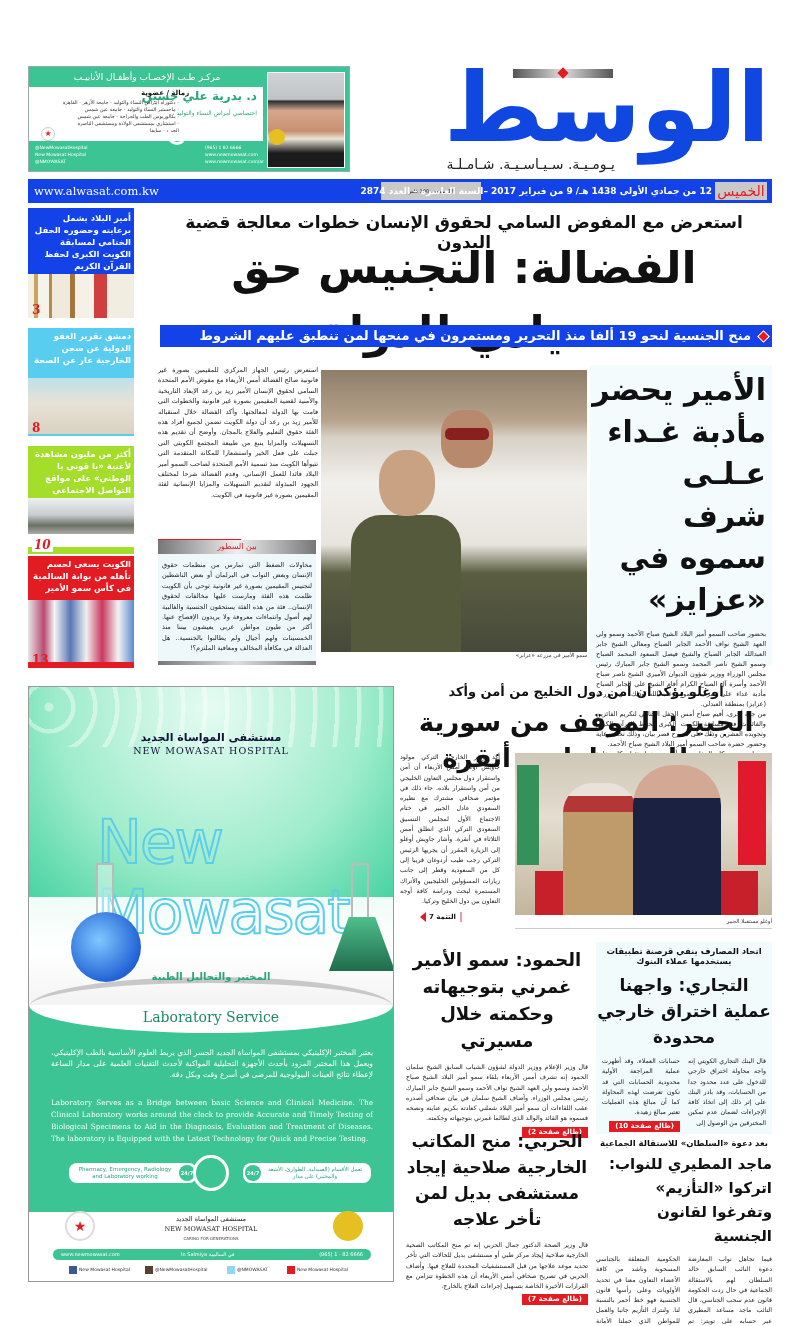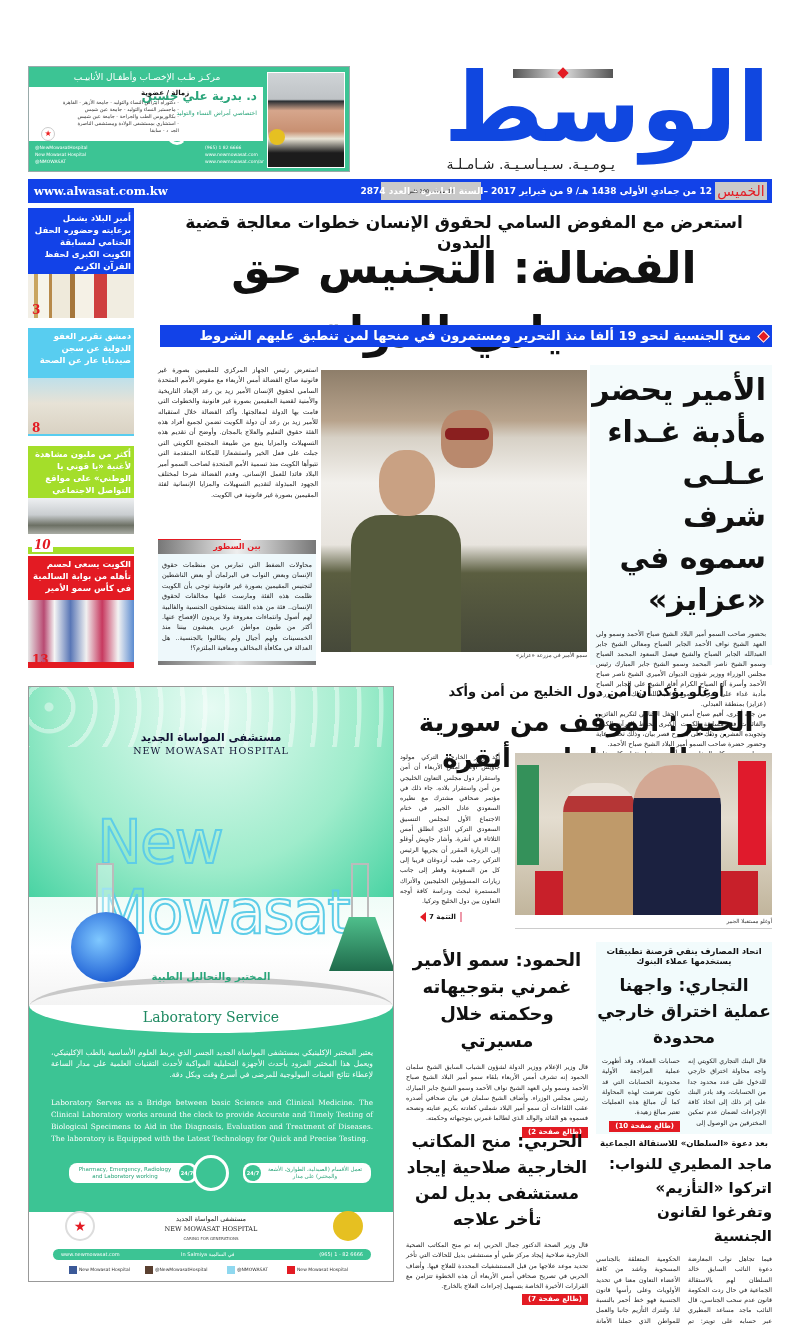--- a/index.html
+++ b/index.html
@@ -25,21 +25,21 @@
 
   
   #logo { right: 30px; top: 58px; width: 370px; height: 110px; }
   #logo .logo-text { position: absolute; right: 0; top: 0; font-family: "DejaVu Sans", sans-serif; font-weight: bold; font-size: 96px; color: #1047e0; line-height: 100px; letter-spacing: -4px; }
   #logo .logo-bar { position: absolute; left: 113px; top: 11px; width: 100px; height: 9px; background: linear-gradient(90deg, #555, #ddd 50%, #555); }
   #logo .logo-diamond { position: absolute; left: 159px; top: 11px; width: 8px; height: 8px; background: #e31b23; transform: rotate(45deg); }
   #tagline { right: 185px; top: 156px; font-size: 14px; color: #222; letter-spacing: 2px; }
 
   
   #dateline { left: 28px; top: 179px; width: 744px; height: 24px; background: #1242e8; }
-  #dateline .url { position: absolute; left: 6px; top: 3px; color: #fff; font-family: "DejaVu Serif", serif; font-weight: bold; font-size: 11.5px; line-height: 18px; }
+  #dateline .url { position: absolute; left: 6px; top: 3px; color: #fff; font-family: "DejaVu Serif", serif; font-weight: normal; font-size: 11.5px; line-height: 18px; }
   #dateline .price-box { position: absolute; left: 353px; top: 3px; width: 100px; height: 18px; background: #c9c9c9; font-size: 5px; line-height: 18px; text-align: center; color: #222; }
   #dateline .date-text { position: absolute; right: 60px; top: 3px; font-size: 9px; line-height: 18px; color: #fff; font-weight: bold; }
   #dateline .day-box { position: absolute; right: 5px; top: 3px; width: 52px; height: 18px; background: #c9c9c9; color: #e31b23; font-size: 14px; line-height: 18px; text-align: center; }
   #dateline-rule { left: 28px; top: 208px; width: 106px; height: 2px; background: #1242e8; }
 
   
   .teaser { position: absolute; left: 28px; width: 106px; overflow: hidden; }
   .teaser .t-head { font-size: 8.5px; line-height: 12px; font-weight: bold; color: #fff; padding: 2px 3px; direction: rtl; text-align: right; }
   .teaser .t-photo { width: 100%; }
   .teaser .t-num { position: absolute; left: 4px; bottom: 1px; font-family: "DejaVu Serif", serif; font-weight: bold; font-size: 12px; color: #e31b23; }
@@ -70,21 +70,21 @@
   #emir-photo .face { position: absolute; left: 120px; top: 40px; width: 52px; height: 58px; border-radius: 40%; background: #b9896d; }
   #emir-photo .glasses { position: absolute; left: 124px; top: 58px; width: 44px; height: 12px; background: #8a1f1f; border-radius: 5px; }
   #emir-photo .boy { position: absolute; left: 58px; top: 80px; width: 56px; height: 66px; border-radius: 45%; background: #c9a183; }
   #emir-photo .boy-jacket { position: absolute; left: 30px; top: 145px; width: 110px; height: 137px; background: #555a3c; border-radius: 30px 30px 0 0; }
   #emir-photo-caption { left: 321px; top: 652px; width: 266px; font-size: 5.5px; direction: rtl; text-align: right; color: #333; }
 
   
   #fadhala-body { left: 158px; top: 365px; width: 160px; font-size: 6.5px; line-height: 10.4px; direction: rtl; text-align: justify; color: #222; }
   #fadhala-cont { left: 158px; top: 531px; }
   #between-lines { left: 158px; top: 540px; width: 158px; height: 125px; background: #eef8fb; }
-  #between-lines .bl-head { height: 14px; background: linear-gradient(90deg, #777 0%, #eee 50%, #777 100%); text-align: center; font-size: 8px; line-height: 14px; color: #e31b23; font-weight: bold; }
+  #between-lines .bl-head { height: 14px; background: linear-gradient(90deg, #777 0%, #eee 50%, #777 100%); text-align: center; font-size: 8px; line-height: 14px; color: #e31b23; font-weight: normal; }
   #between-lines .bl-body { font-size: 6.5px; line-height: 10.4px; direction: rtl; text-align: justify; padding: 6px 4px; color: #222; }
   #between-lines .bl-foot { position: absolute; left: 0; bottom: 0; width: 100%; height: 4px; background: linear-gradient(90deg, #777, #ddd, #777); }
 
   
   #lab-ad { left: 28px; top: 686px; width: 366px; height: 596px; border: 1px solid #999; background: #fff; overflow: hidden; }
   #lab-ad .ad-top { position: absolute; left: 0; top: 0; width: 100%; height: 210px; background: radial-gradient(ellipse at 50% 10%, #e6fbf3 0%, #9eeccb 60%, #49d3a3 100%); }
   #lab-ad .bubbles { position: absolute; left: 0; top: 0; width: 100%; height: 60px; background: repeating-radial-gradient(circle at 20px 20px, rgba(255,255,255,0.7) 0 4px, transparent 5px 22px); opacity: 0.6; }
   #lab-ad .hosp-ar { position: absolute; left: 0; top: 44px; width: 100%; text-align: center; font-size: 11px; font-weight: bold; color: #113; }
   #lab-ad .hosp-en { position: absolute; left: 0; top: 58px; width: 100%; text-align: center; font-family: "DejaVu Serif", serif; font-size: 9.5px; color: #113; letter-spacing: 1px; }
   #lab-ad .brand-script { position: absolute; left: 68px; top: 120px; font-family: "DejaVu Sans", sans-serif; font-size: 60px; color: #5ecde8; -webkit-text-stroke: 2px #5ecde8; color: transparent; letter-spacing: -2px; }
@@ -205,21 +205,21 @@
 </div>
 <div id="dateline-rule" class="abs"></div>
 
 <div id="teaser-1" class="teaser">
   <div class="t-head">أمير البلاد يشمل برعايته وحضوره الحفل الختامي لمسابقة الكويت الكبرى لحفظ القرآن الكريم</div>
   <div class="t-photo"></div>
 
   <span class="t-num">3</span>
 </div>
 <div id="teaser-2" class="teaser">
-  <div class="t-head" style="height:50px;">دمشق تقرير العفو الدولية عن سجن صيدنايا عار عن الصحة</div>
+  <div class="t-head" style="height:50px;">دمشق تقرير العفو الدولية عن سجن الخارجية عار عن الصحة</div>
   <div class="t-photo"></div>
   <span class="t-num">8</span>
 </div>
 <div id="teaser-3" class="teaser">
   <div class="t-head">أكثر من مليون مشاهدة لأغنية «يا قوني يا الوطني» على مواقع التواصل الاجتماعي</div>
   <div class="t-photo"></div>
 </div>
 <div id="teaser-3-num-bar">
   <span>10</span>
 </div>

